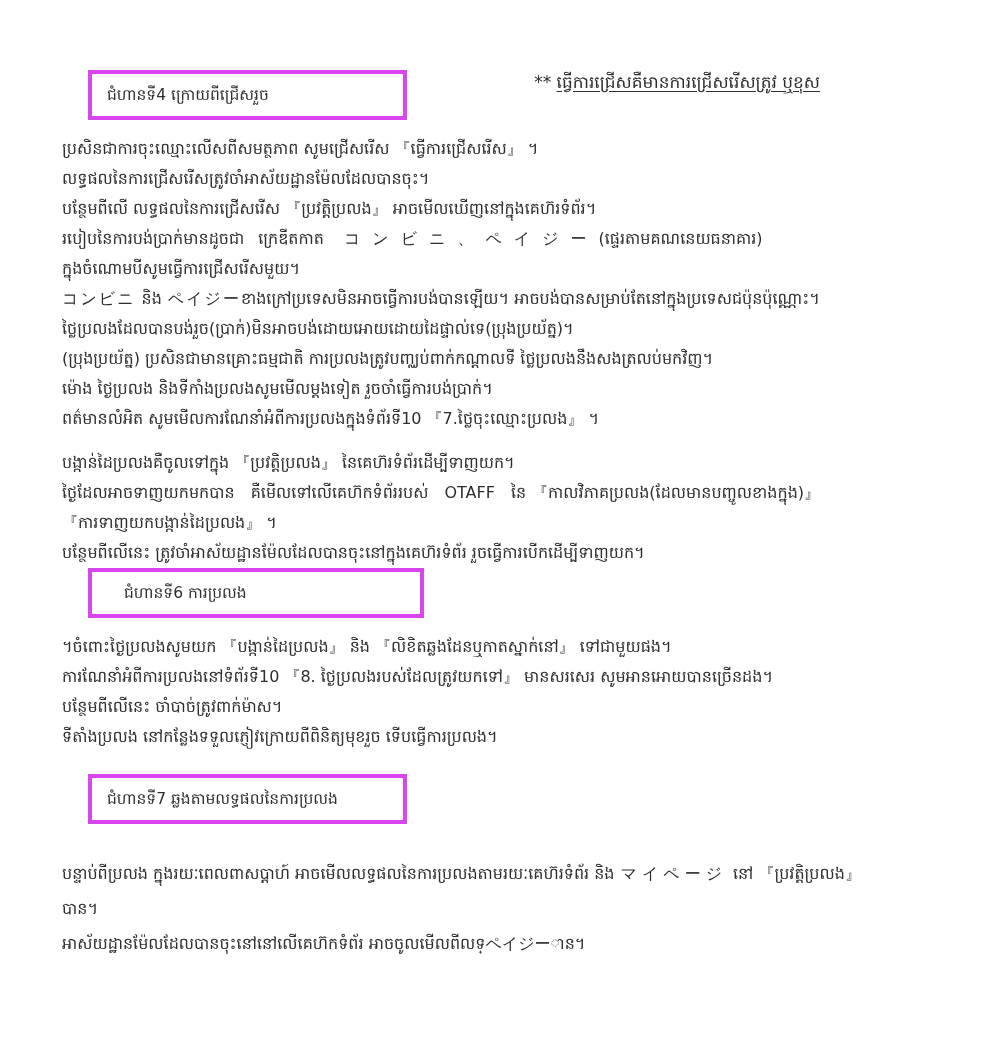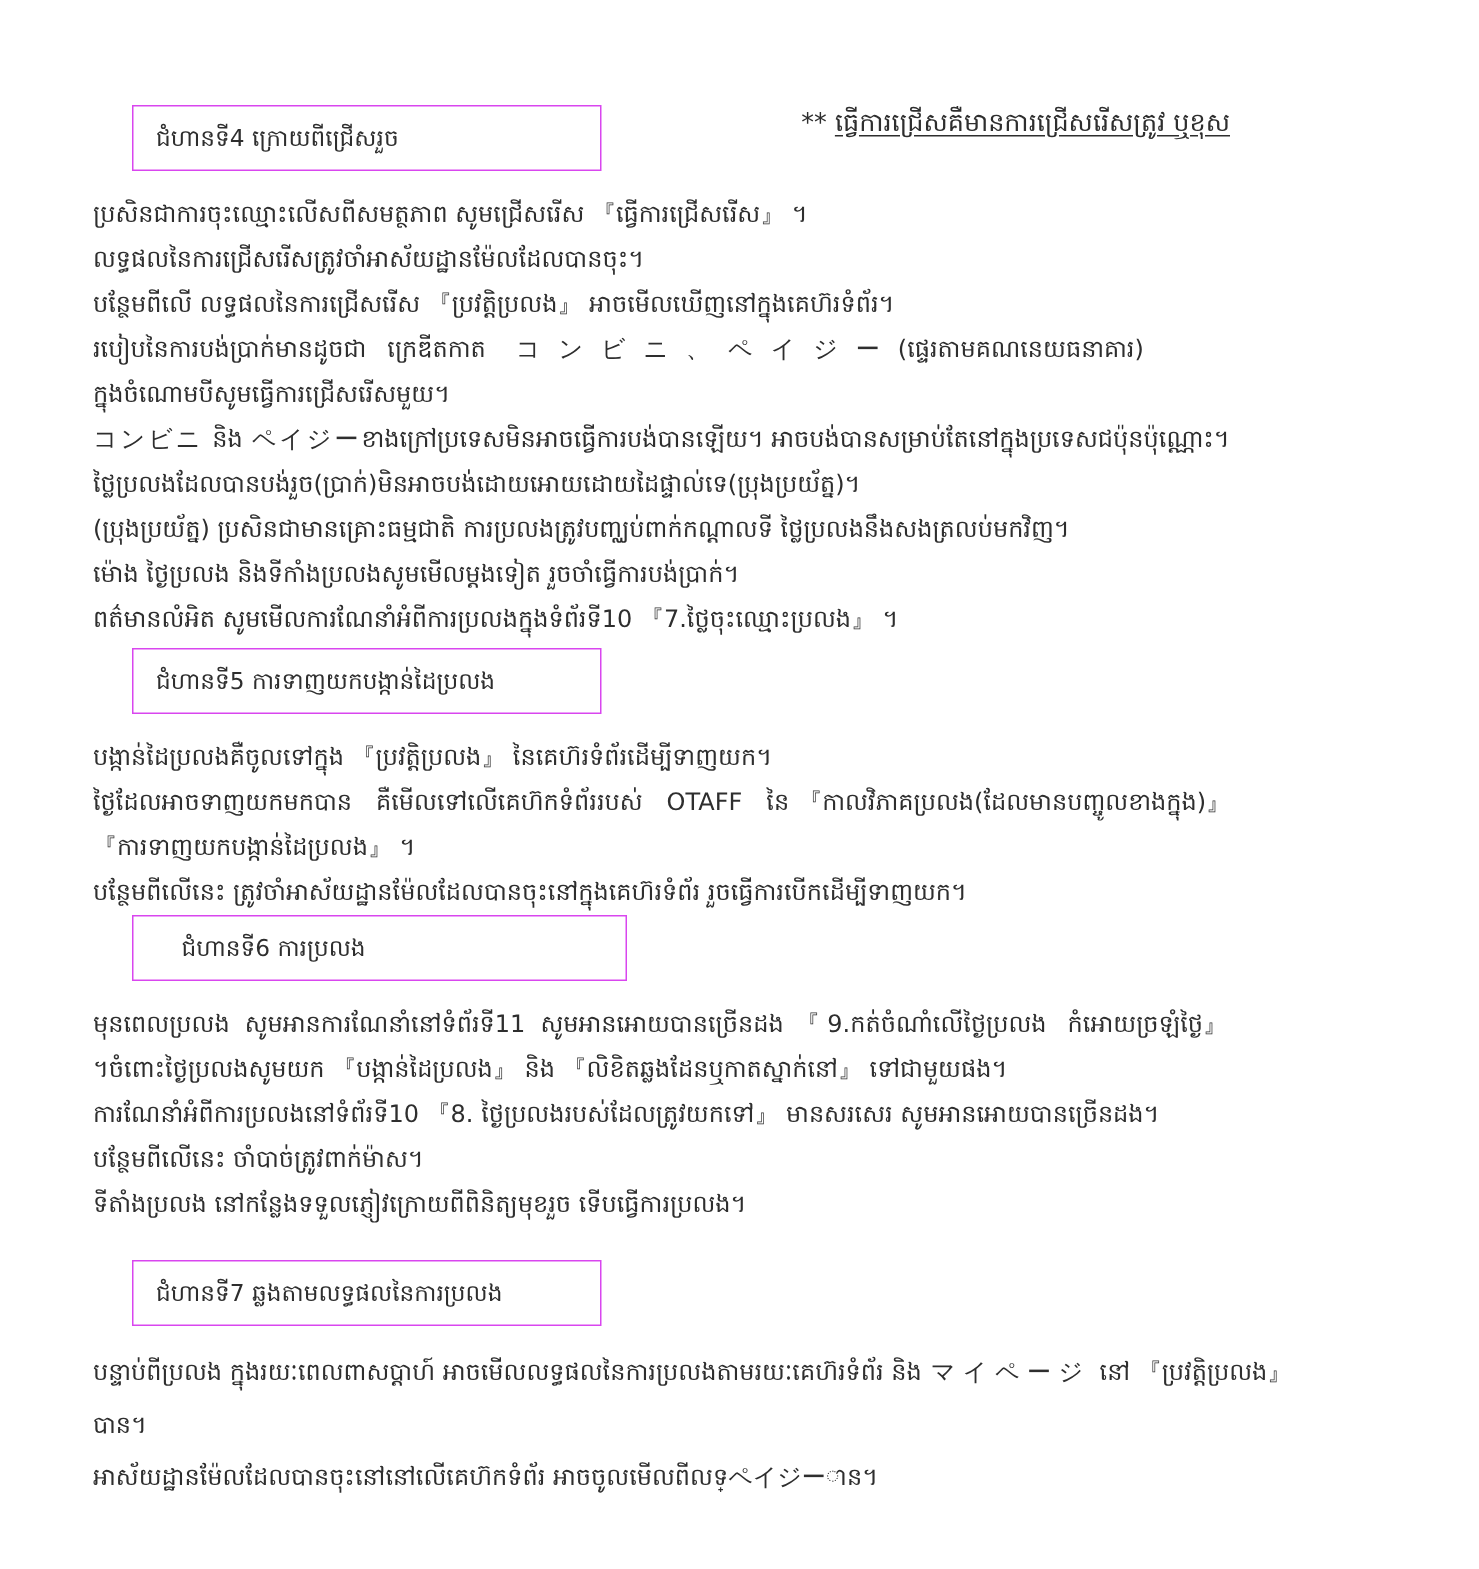--- a/index.html
+++ b/index.html
@@ -13,21 +13,21 @@
   }
   .page { position: relative; width: 986px; height: 1046px; background: #fff; }
 
   .top-row {
     display: flex;
     justify-content: space-between;
     align-items: flex-start;
     margin: 70px 60px 0 88px;
   }
   .step-box {
-    border: 1px solid #d946ef;
+    border: 4px solid #d946ef;
     width: 294px;
     padding: 11px 2px 11px 15px;
     font-size: 15.5px;
     line-height: 20px;
     background: #fff;
     white-space: nowrap;
     overflow: hidden;
   }
   .note { font-size: 17px; line-height: 20px; margin-top: 2px; margin-right: 106px; white-space: nowrap; }
   .note .underlined { text-decoration: underline; text-underline-offset: 3px; }
@@ -36,21 +36,21 @@
     margin-left: 62px;
     margin-right: 40px;
     font-size: 16px;
     line-height: 30px;
     white-space: nowrap;
   }
   .para { overflow: hidden; }
   .p-s4 { margin-top: 14px; }
   .p-s5 { margin-top: 14px; }
   .p-s6 { margin-top: 14px; }
-  .p-s7 { margin-top: 13px; line-height: 35px; }
+  .p-s7 { margin-top: 32px; line-height: 35px; }
 
   .box-indent { margin-left: 88px; }
   .mt4  { margin-top: 4px; }
   .mt0  { margin-top: 0px; padding-left: 32px; }
   .mt14 { margin-top: 22px; }
 
   .tl { height: auto; }
   .g6  { margin-right: 6px; }
   .g8  { margin-right: 8px; }
   .g10 { margin-right: 10px; }
@@ -87,41 +87,35 @@
     <div class="tl"><span>ក្នុងចំណោមបីសូមធ្វើការជ្រើសរើសមួយ។</span></div>
     <div class="tl">
       <span class="jp-tight g6">コンビニ</span><span class="g6">និង</span><span class="jp-tight">ペイジー</span><span>ខាងក្រៅប្រទេសមិនអាចធ្វើការបង់បានឡើយ។ អាចបង់បានសម្រាប់តែនៅក្នុងប្រទេសជប៉ុនប៉ុណ្ណោះ។</span>
     </div>
     <div class="tl"><span>ថ្លៃប្រលងដែលបានបង់រួច(ប្រាក់)មិនអាចបង់ដោយអោយដោយដៃផ្ទាល់ទេ(ប្រុងប្រយ័ត្ន)។</span></div>
     <div class="tl"><span>(ប្រុងប្រយ័ត្ន) ប្រសិនជាមានគ្រោះធម្មជាតិ ការប្រលងត្រូវបញ្ឈប់ពាក់កណ្ដាលទី ថ្លៃប្រលងនឹងសងត្រលប់មកវិញ។</span></div>
     <div class="tl"><span>ម៉ោង ថ្ងៃប្រលង និងទីកាំងប្រលងសូមមើលម្ដងទៀត រួចចាំធ្វើការបង់ប្រាក់។</span></div>
     <div class="tl"><span>ពត៌មានលំអិត សូមមើលការណែនាំអំពីការប្រលងក្នុងទំព័រទី10 『7.ថ្លៃចុះឈ្មោះប្រលង』 ។</span></div>
   </div>
 
-  <div class="step-box box-indent mt4">
-    <span>ជំហានទី5 ការទាញយកបង្កាន់ដៃប្រលង</span>
-  </div>
 
   <div class="body-text para p-s5">
     <div class="tl"><span>បង្កាន់ដៃប្រលងគឺចូលទៅក្នុង 『ប្រវត្តិប្រលង』 នៃគេហ៊រទំព័រដើម្បីទាញយក។</span></div>
     <div class="tl">
       <span class="g16">ថ្ងៃដែលអាចទាញយកមកបាន</span><span class="g16">គឺមើលទៅលើគេហ៊កទំព័ររបស់</span><span class="g16">OTAFF</span><span class="g6">នៃ</span><span>『កាលវិភាគប្រលង(ដែលមានបញ្ចូលខាងក្នុង)』</span>
     </div>
     <div class="tl"><span>『ការទាញយកបង្កាន់ដៃប្រលង』 ។</span></div>
     <div class="tl"><span>បន្ថែមពីលើនេះ ត្រូវចាំអាស័យដ្ឋានម៉ែលដែលបានចុះនៅក្នុងគេហ៊រទំព័រ រួចធ្វើការបើកដើម្បីទាញយក។</span></div>
   </div>
 
   <div class="step-box box-indent mt0">
     <span>ជំហានទី6 ការប្រលង</span>
   </div>
 
   <div class="body-text para p-s6">
-    <div class="tl">
-      <span class="g10">មុនពេលប្រលង</span><span class="g10">សូមអានការណែនាំនៅទំព័រទី11</span><span class="g8">សូមអានអោយបានច្រើនដង</span><span class="g14">『 9.កត់ចំណាំលើថ្ងៃប្រលង</span><span>កំអោយច្រឡំថ្ងៃ』</span>
-    </div>
     <div class="tl"><span>។ចំពោះថ្ងៃប្រលងសូមយក 『បង្កាន់ដៃប្រលង』 និង 『លិខិតឆ្លងដែនឬកាតស្នាក់នៅ』 ទៅជាមួយផង។</span></div>
     <div class="tl"><span>ការណែនាំអំពីការប្រលងនៅទំព័រទី10 『8. ថ្ងៃប្រលងរបស់ដែលត្រូវយកទៅ』 មានសរសេរ សូមអានអោយបានច្រើនដង។</span></div>
     <div class="tl"><span>បន្ថែមពីលើនេះ ចាំបាច់ត្រូវពាក់ម៉ាស។</span></div>
     <div class="tl"><span>ទីតាំងប្រលង នៅកន្លែងទទួលភ្ញៀវក្រោយពីពិនិត្យមុខរួច ទើបធ្វើការប្រលង។</span></div>
   </div>
 
   <div class="step-box box-indent mt14">
     <span>ជំហានទី7 ឆ្លងតាមលទ្ធផលនៃការប្រលង</span>
   </div>
 

